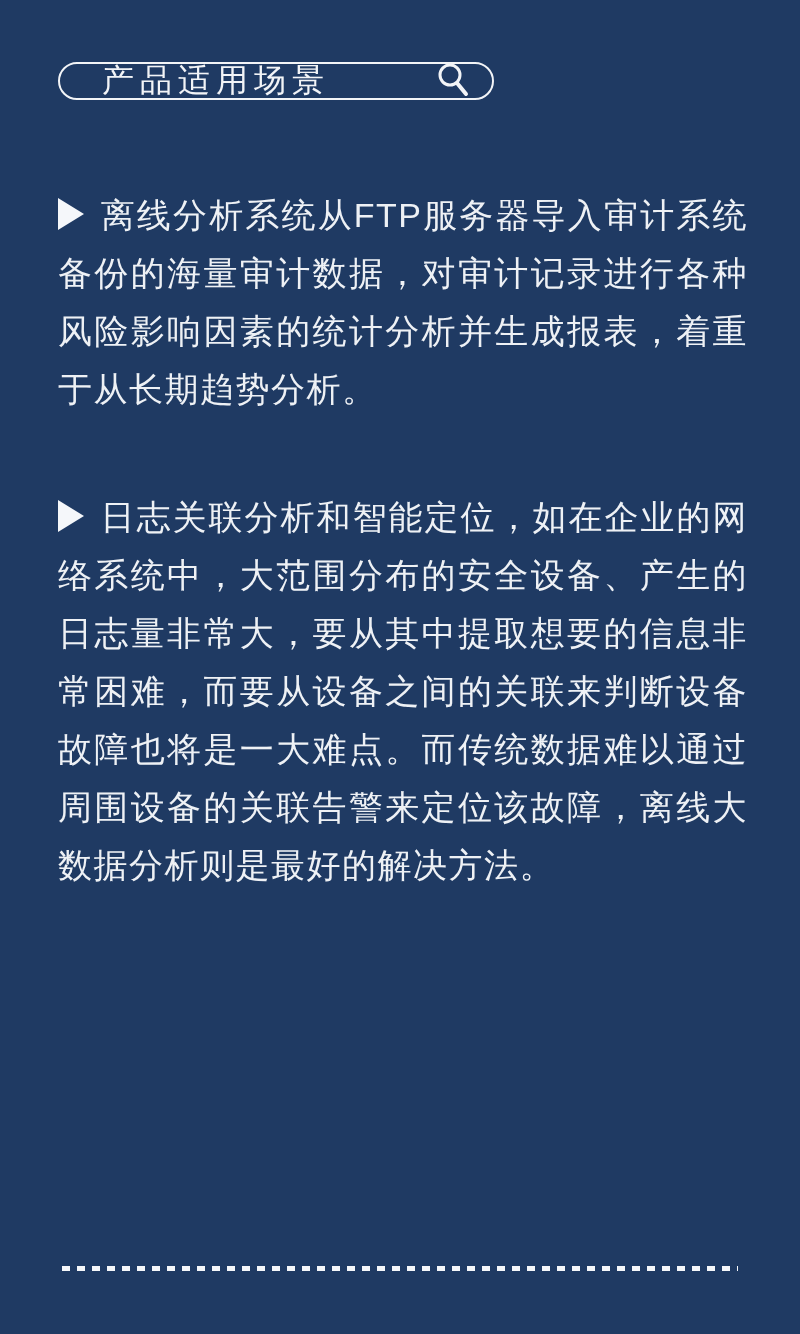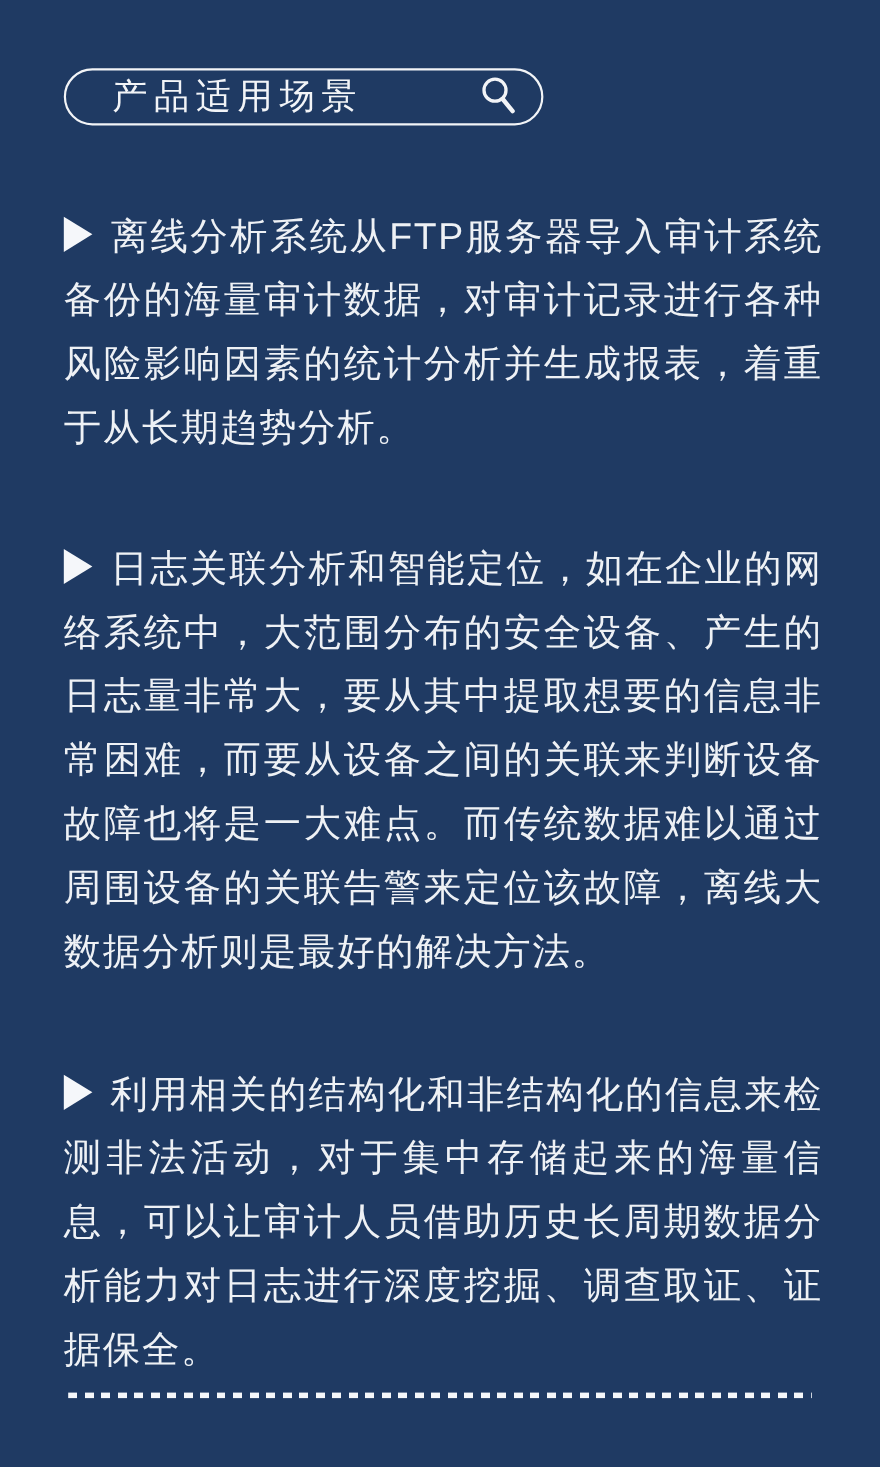--- a/index.html
+++ b/index.html
@@ -19,21 +19,21 @@
     height: 1334px;
     background: #1f3a63;
   }
 
   
   .header-pill {
     position: absolute;
     left: 58px;
     top: 62px;
     width: 436px;
-    height: 52px;
+    height: 38px;
     border: 2px solid #f2f4f7;
     border-radius: 29px;
     display: flex;
     align-items: center;
     box-sizing: border-box;
     padding: 0 22px 0 42px;
   }
   .header-title {
     color: #f2f4f7;
     font-size: 32px;
@@ -113,19 +113,16 @@
   </div>
 
   <p class="bullet-para p2">
     <span class="tri"></span><span>日志关联分析和智能定位，如在企业的网络系统中，大范围分布的安全设备、产生的日志量非常大，要从其中提取想要的信息非常困难，而要从设备之间的关联来判断设备故障也将是一大难点。而传统数据难以通过周围设备的关联告警来定位该故障，离线大数据分析则是最好的解决方法。</span>
   </p>
 
   <p class="bullet-para p1">
     <span class="tri"></span><span>离线分析系统从FTP服务器导入审计系统备份的海量审计数据，对审计记录进行各种风险影响因素的统计分析并生成报表，着重于从长期趋势分析。</span>
   </p>
 
-  <p class="bullet-para p3">
-    <span class="tri"></span><span>利用相关的结构化和非结构化的信息来检测非法活动，对于集中存储起来的海量信息，可以让审计人员借助历史长周期数据分析能力对日志进行深度挖掘、调查取证、证据保全。</span>
-  </p>
 
   <div class="dashed-divider"></div>
 
 </div>
 
 </body></html>

